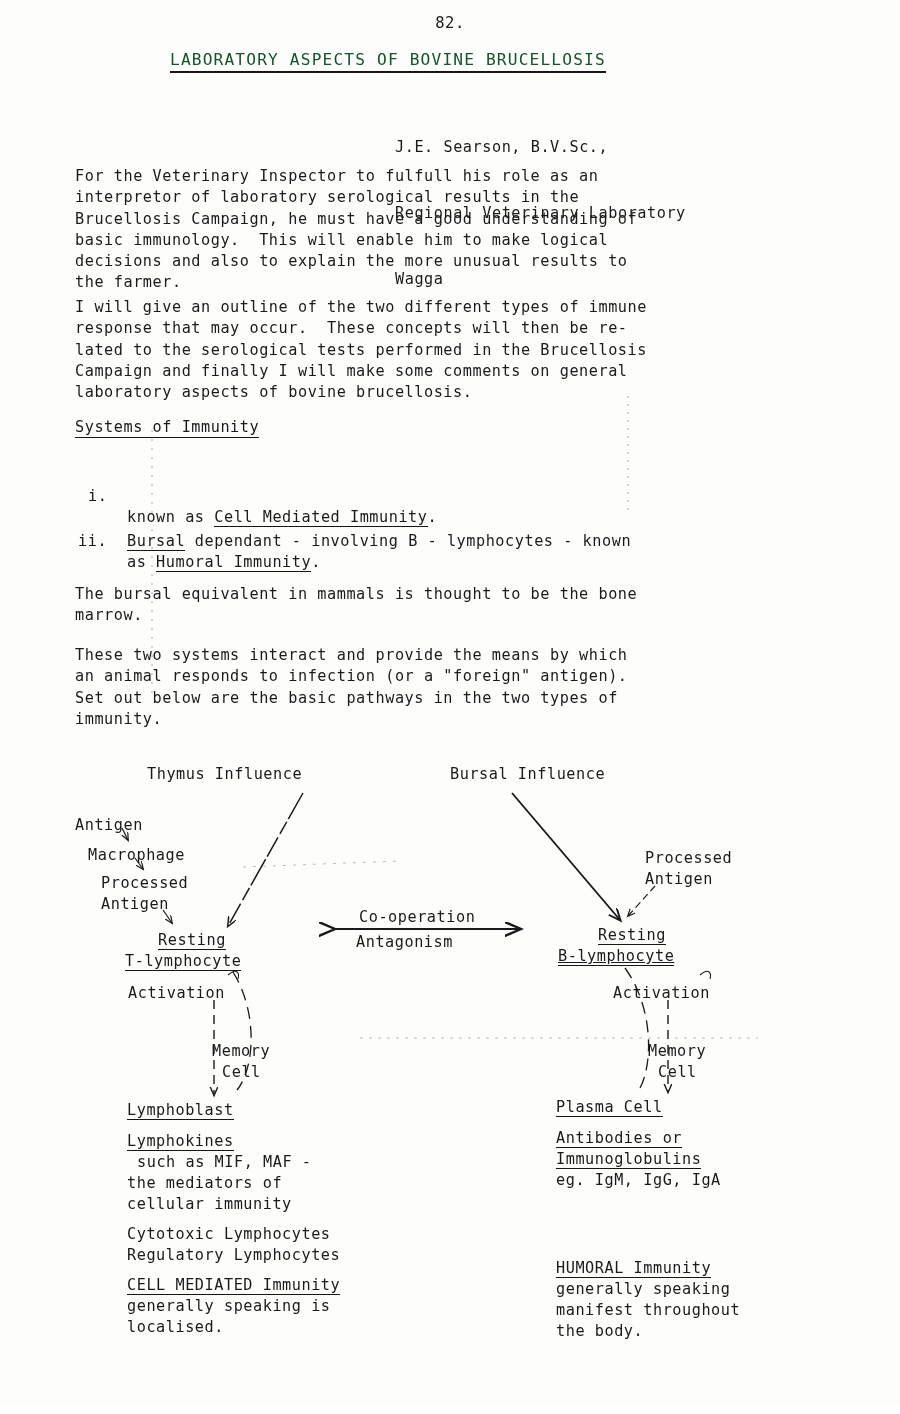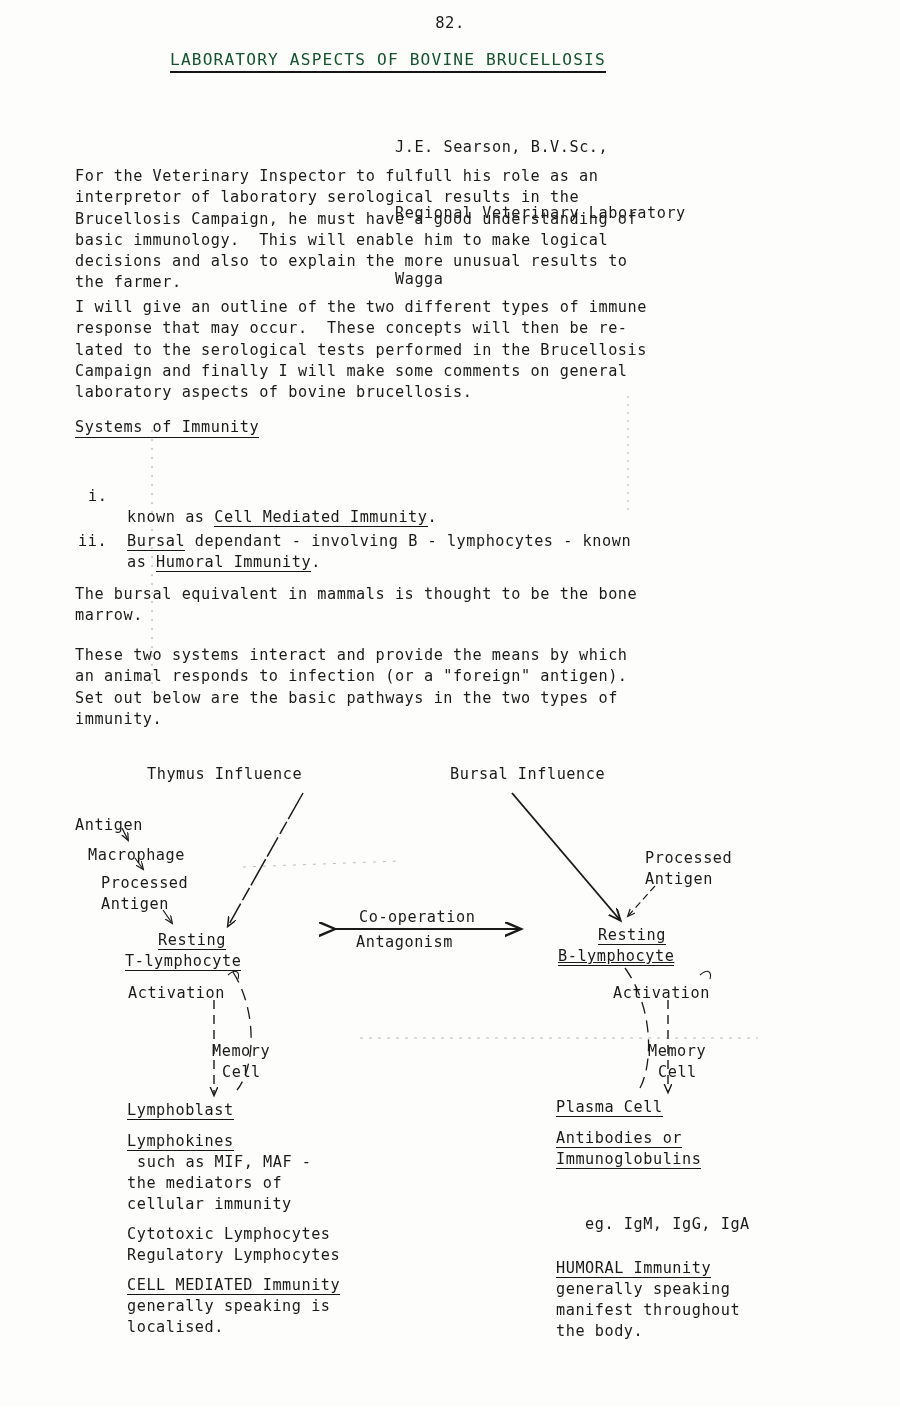--- a/index.html
+++ b/index.html
@@ -178,21 +178,21 @@
   <div class="tw" style="left:558px; top:946px;text-decoration:underline;"><u class="ul">B-lymphocyte</u></div>
 
   <div class="tw" style="left:613px; top:983px;">Activation</div>
 
   <div class="tw" style="left:648px; top:1041px;">Memory</div>
   <div class="tw" style="left:658px; top:1062px;">Cell</div>
 
   <div class="tw" style="left:556px; top:1097px;"><u class="ul">Plasma Cell</u></div>
   <div class="tw" style="left:556px; top:1128px;"><u class="ul">Antibodies or</u></div>
   <div class="tw" style="left:556px; top:1149px;"><u class="ul">Immunoglobulins</u></div>
-  <div class="tw" style="left:585px; top:1170px;margin-top:44px;">eg. IgM, IgG, IgA</div>
+  <div class="tw" style="left:556px; top:1170px;">eg. IgM, IgG, IgA</div>
 
   <div class="tw" style="left:556px; top:1258px;"><u class="ul">HUMORAL Immunity</u></div>
   <div class="tw" style="left:556px; top:1279px;">generally speaking</div>
   <div class="tw" style="left:556px; top:1300px;">manifest throughout</div>
   <div class="tw" style="left:556px; top:1321px;">the body.</div>
 
   <svg class="overlay" viewBox="0 0 900 1414">
     <defs>
       <marker id="ah" markerWidth="9" markerHeight="9" refX="7" refY="3.2" orient="auto">
         <path d="M0,0 L7.5,3.2 L0,6.4" fill="none" stroke="#1a1a1a" stroke-width="1.1"></path>

